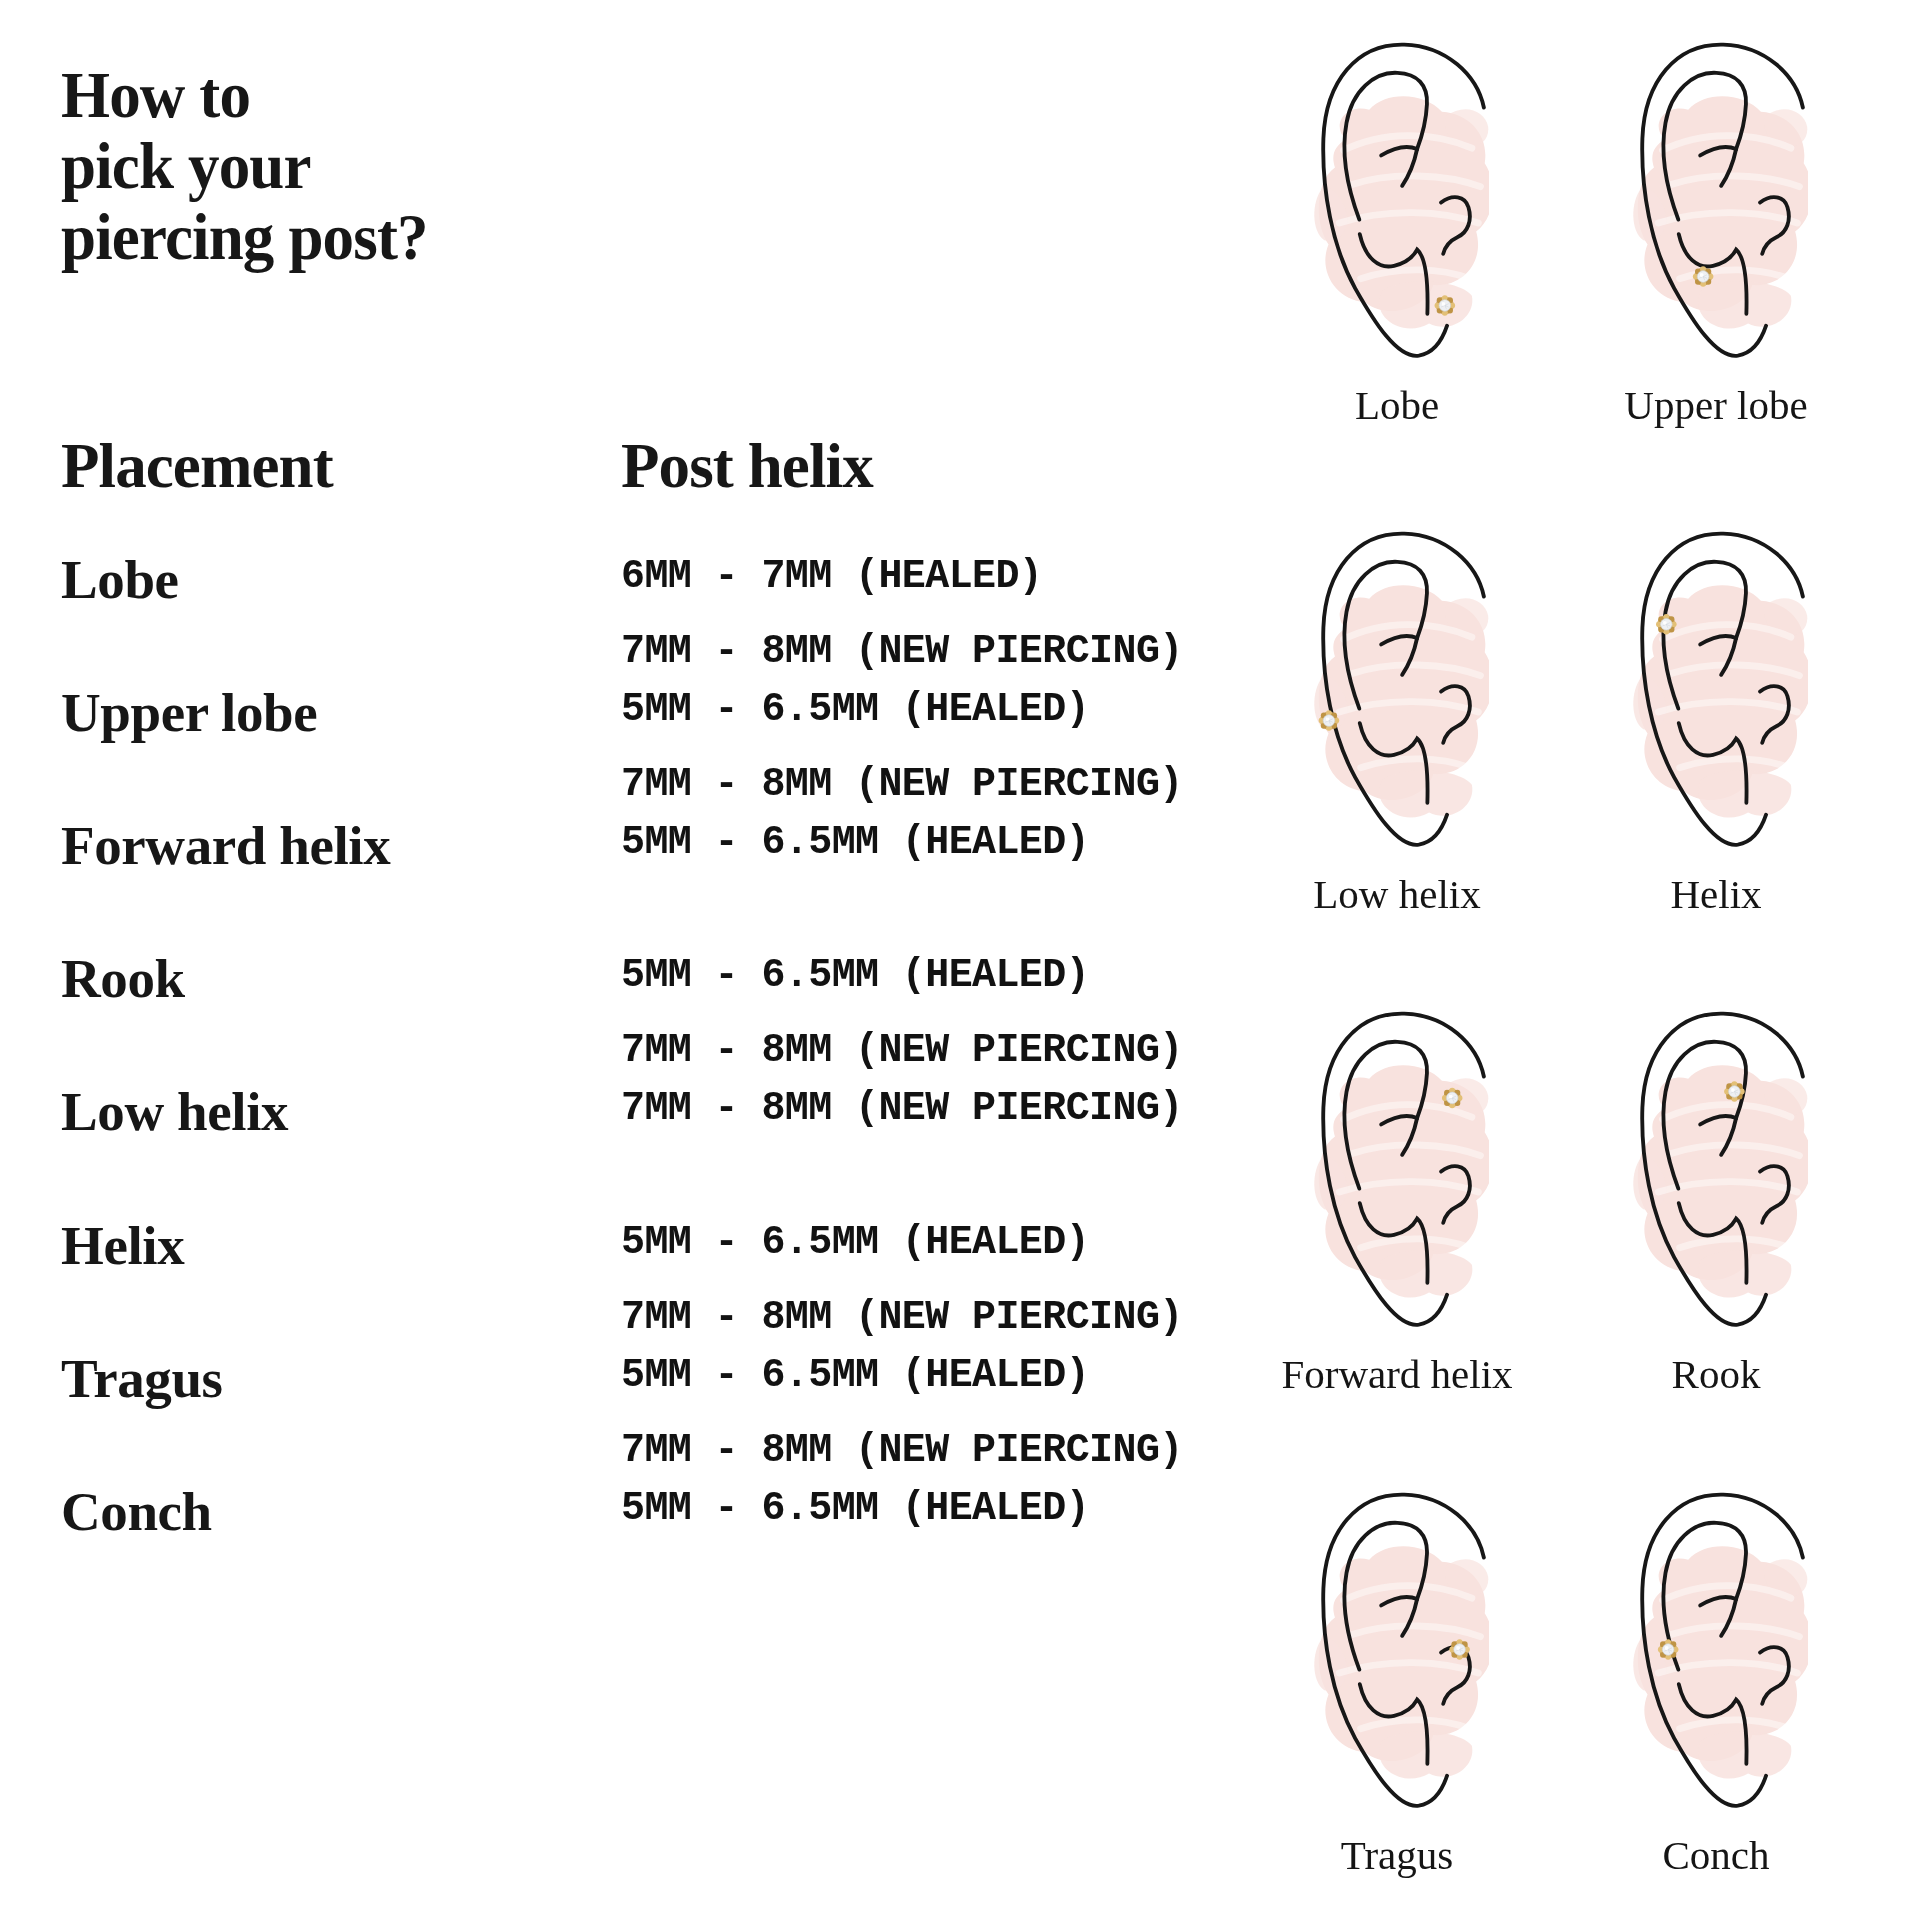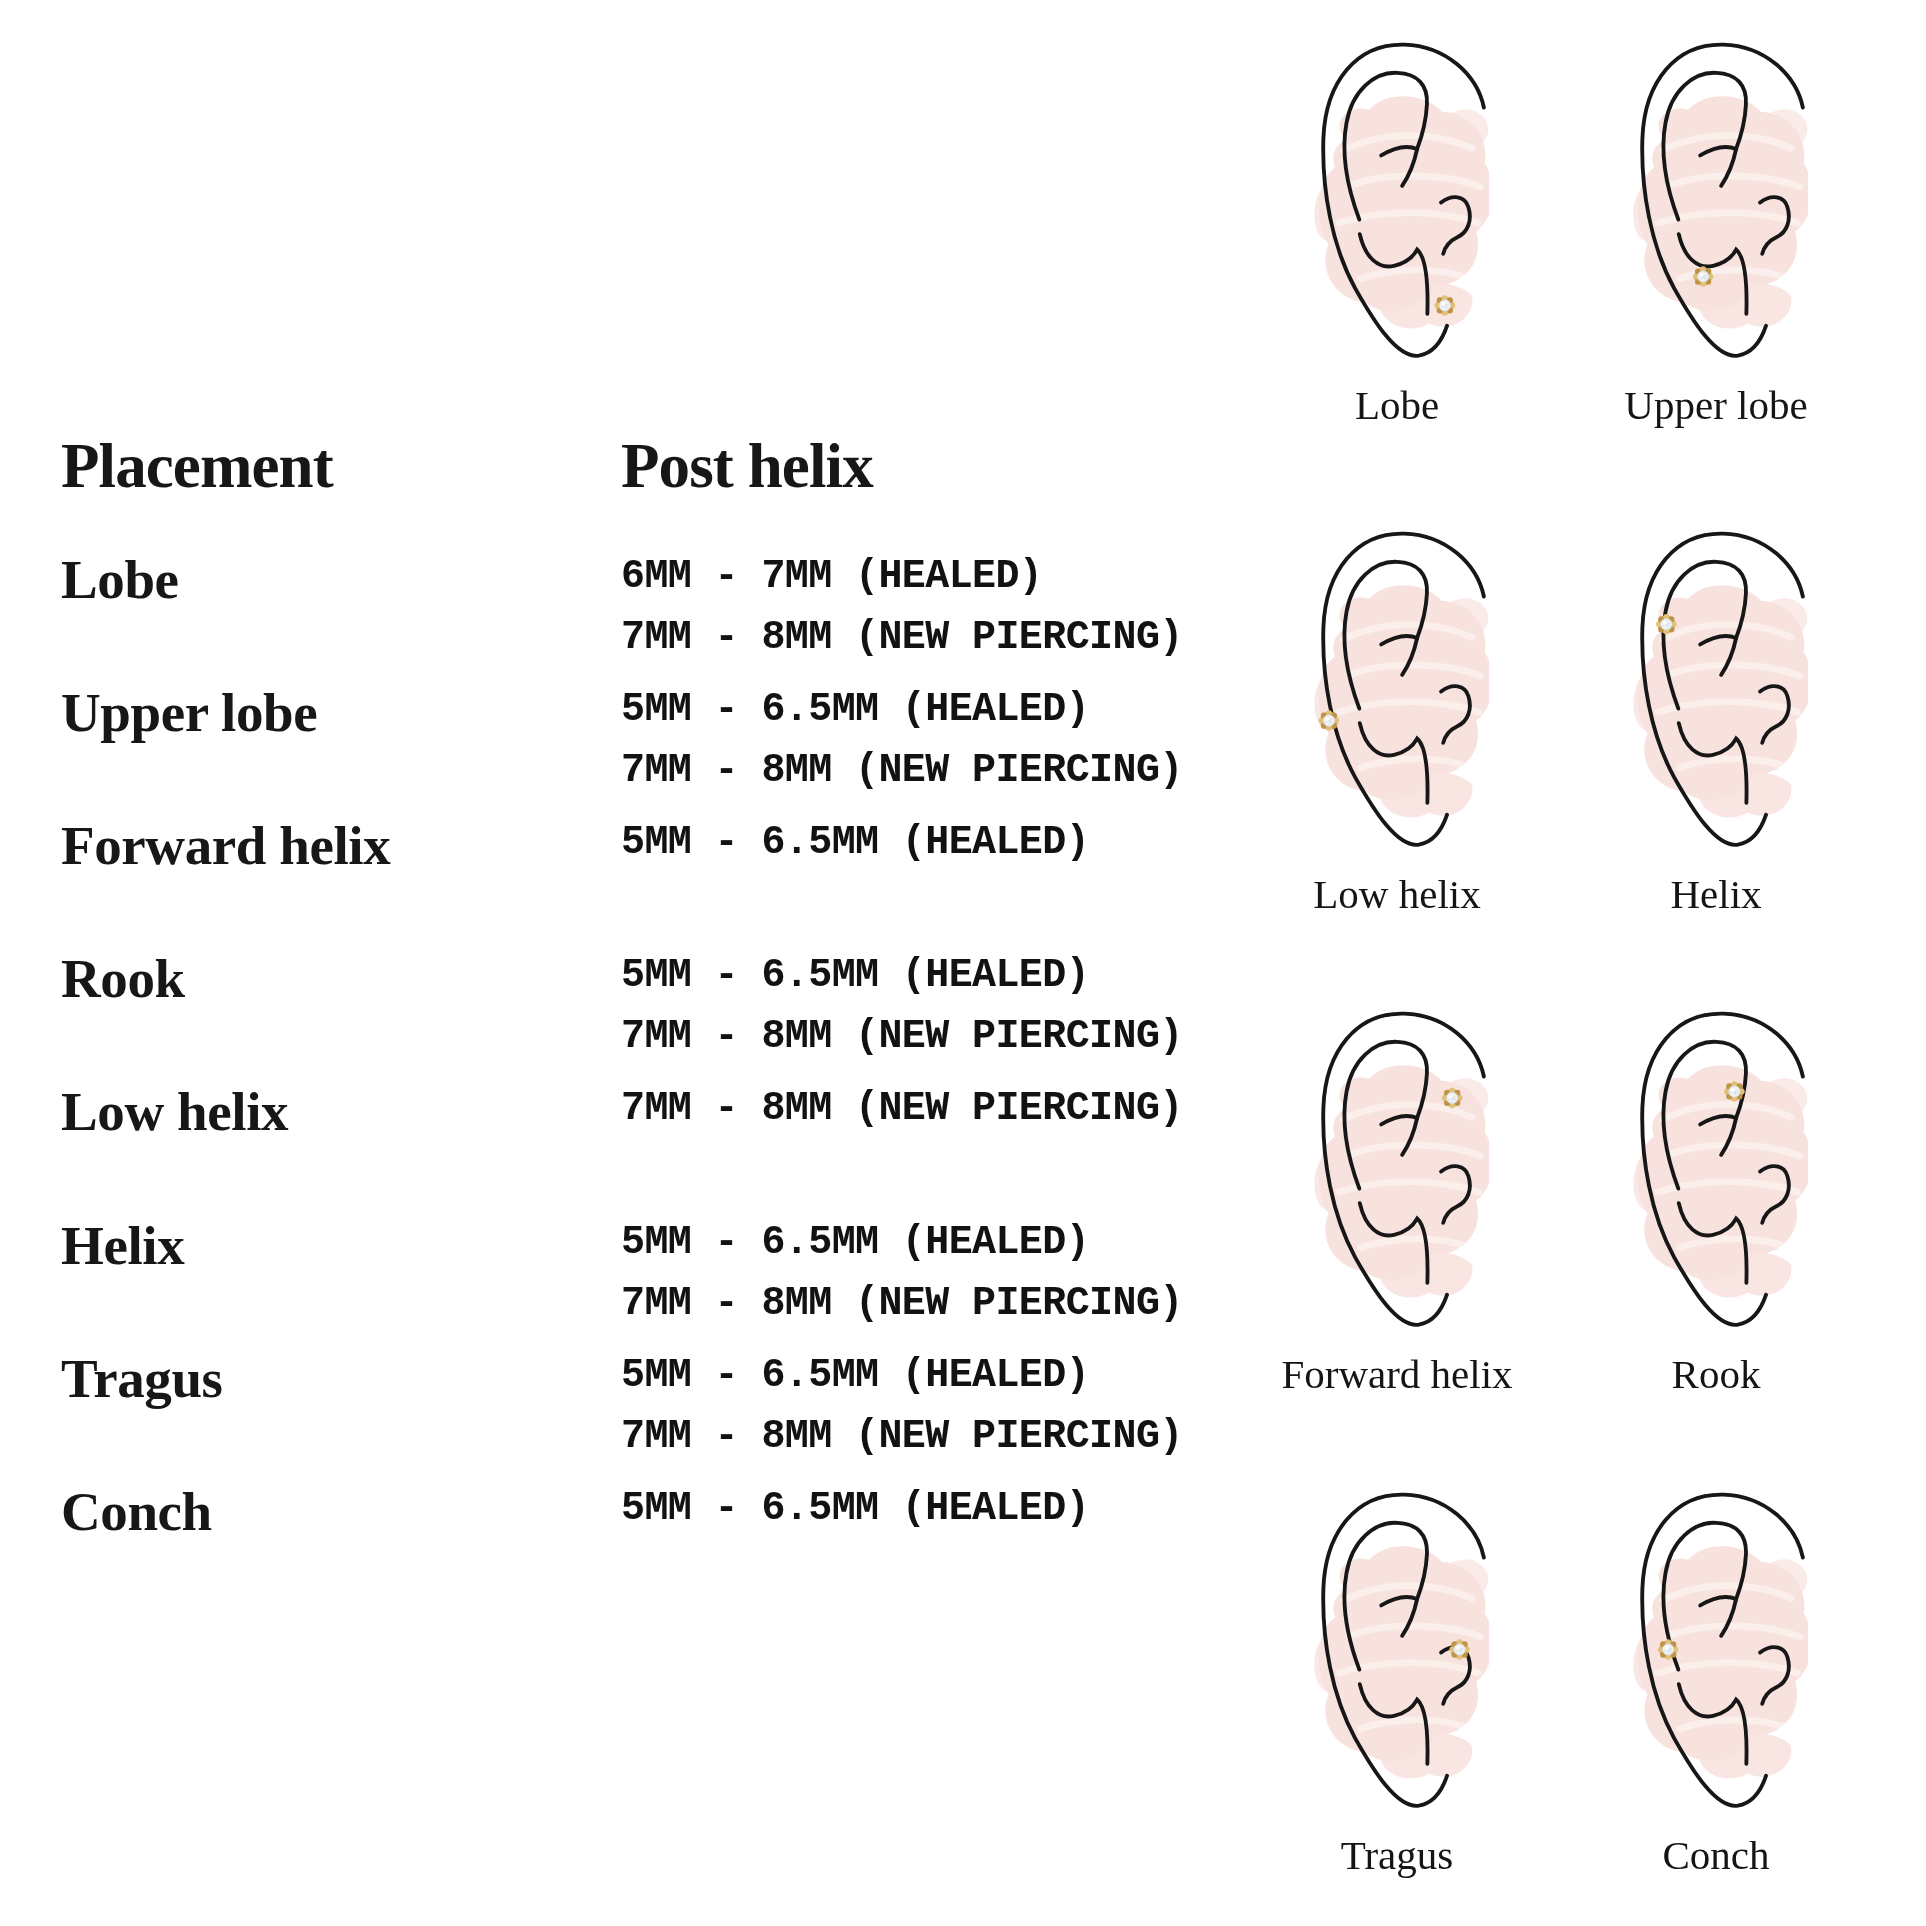--- a/index.html
+++ b/index.html
@@ -30,21 +30,21 @@
 
   .t-row{position:absolute;left:0;width:1241px;height:133px;}
   .t-row .placement{
     position:absolute;left:61px;top:0;
     font-size:55px;line-height:1.1;font-weight:600;letter-spacing:-0.4px;
   }
   .t-row .lengths{position:absolute;left:621px;top:6.8px;
     font-family:"Liberation Sans", sans-serif;font-weight:bold;
     font-size:40px;letter-spacing:-0.6px;color:#121212;}
   .t-row .len{line-height:40px;white-space:nowrap;font-family:Liberation Mono, monospace;}
-  .t-row .len + .len{margin-top:21px;}
+  .t-row .len + .len{margin-top:35px;}
 
   
   .ear-cell{position:absolute;width:184px;height:411px;}
   .ear-svg{position:absolute;left:0;top:0;width:184px;height:321px;overflow:hidden;}
   .ear-label{
     position:absolute;left:-58px;top:342px;width:300px;
     text-align:center;font-size:41px;letter-spacing:0px;
     white-space:nowrap;color:#151515;
   }
   .defs-holder{position:absolute;width:0;height:0;overflow:hidden;}
@@ -88,20 +88,25 @@
       <circle cx="12" cy="-12" r="7" fill="#bf9445"></circle>
       <circle r="13.5" fill="#eef0f3" stroke="#cbd2d8" stroke-width="1.5"></circle>
       <path d="M-9,-4 L9,4 M-4,-9 L4,9 M-9,4 L9,-4" stroke="#c4ccd4" stroke-width="1.2" opacity="0.8"></path>
       <circle cx="-3.5" cy="-3.5" r="4.5" fill="#ffffff" opacity="0.95"></circle>
     </g>
   </defs>
 </svg>
 
 <div class="page">
 
+  <div class="title">
+    <div>How to</div>
+    <div>pick your</div>
+    <div>piercing post?</div>
+  </div>
 
   <div class="hdr placement">Placement</div>
   <div class="hdr postlen">Post helix</div>
 
 <div class="t-row" style="top: 550px;">
       <div class="placement">Lobe</div>
       <div class="lengths">
         <div class="len">6MM - 7MM (HEALED)</div>
         <div class="len">7MM - 8MM (NEW PIERCING)</div>
       </div>

